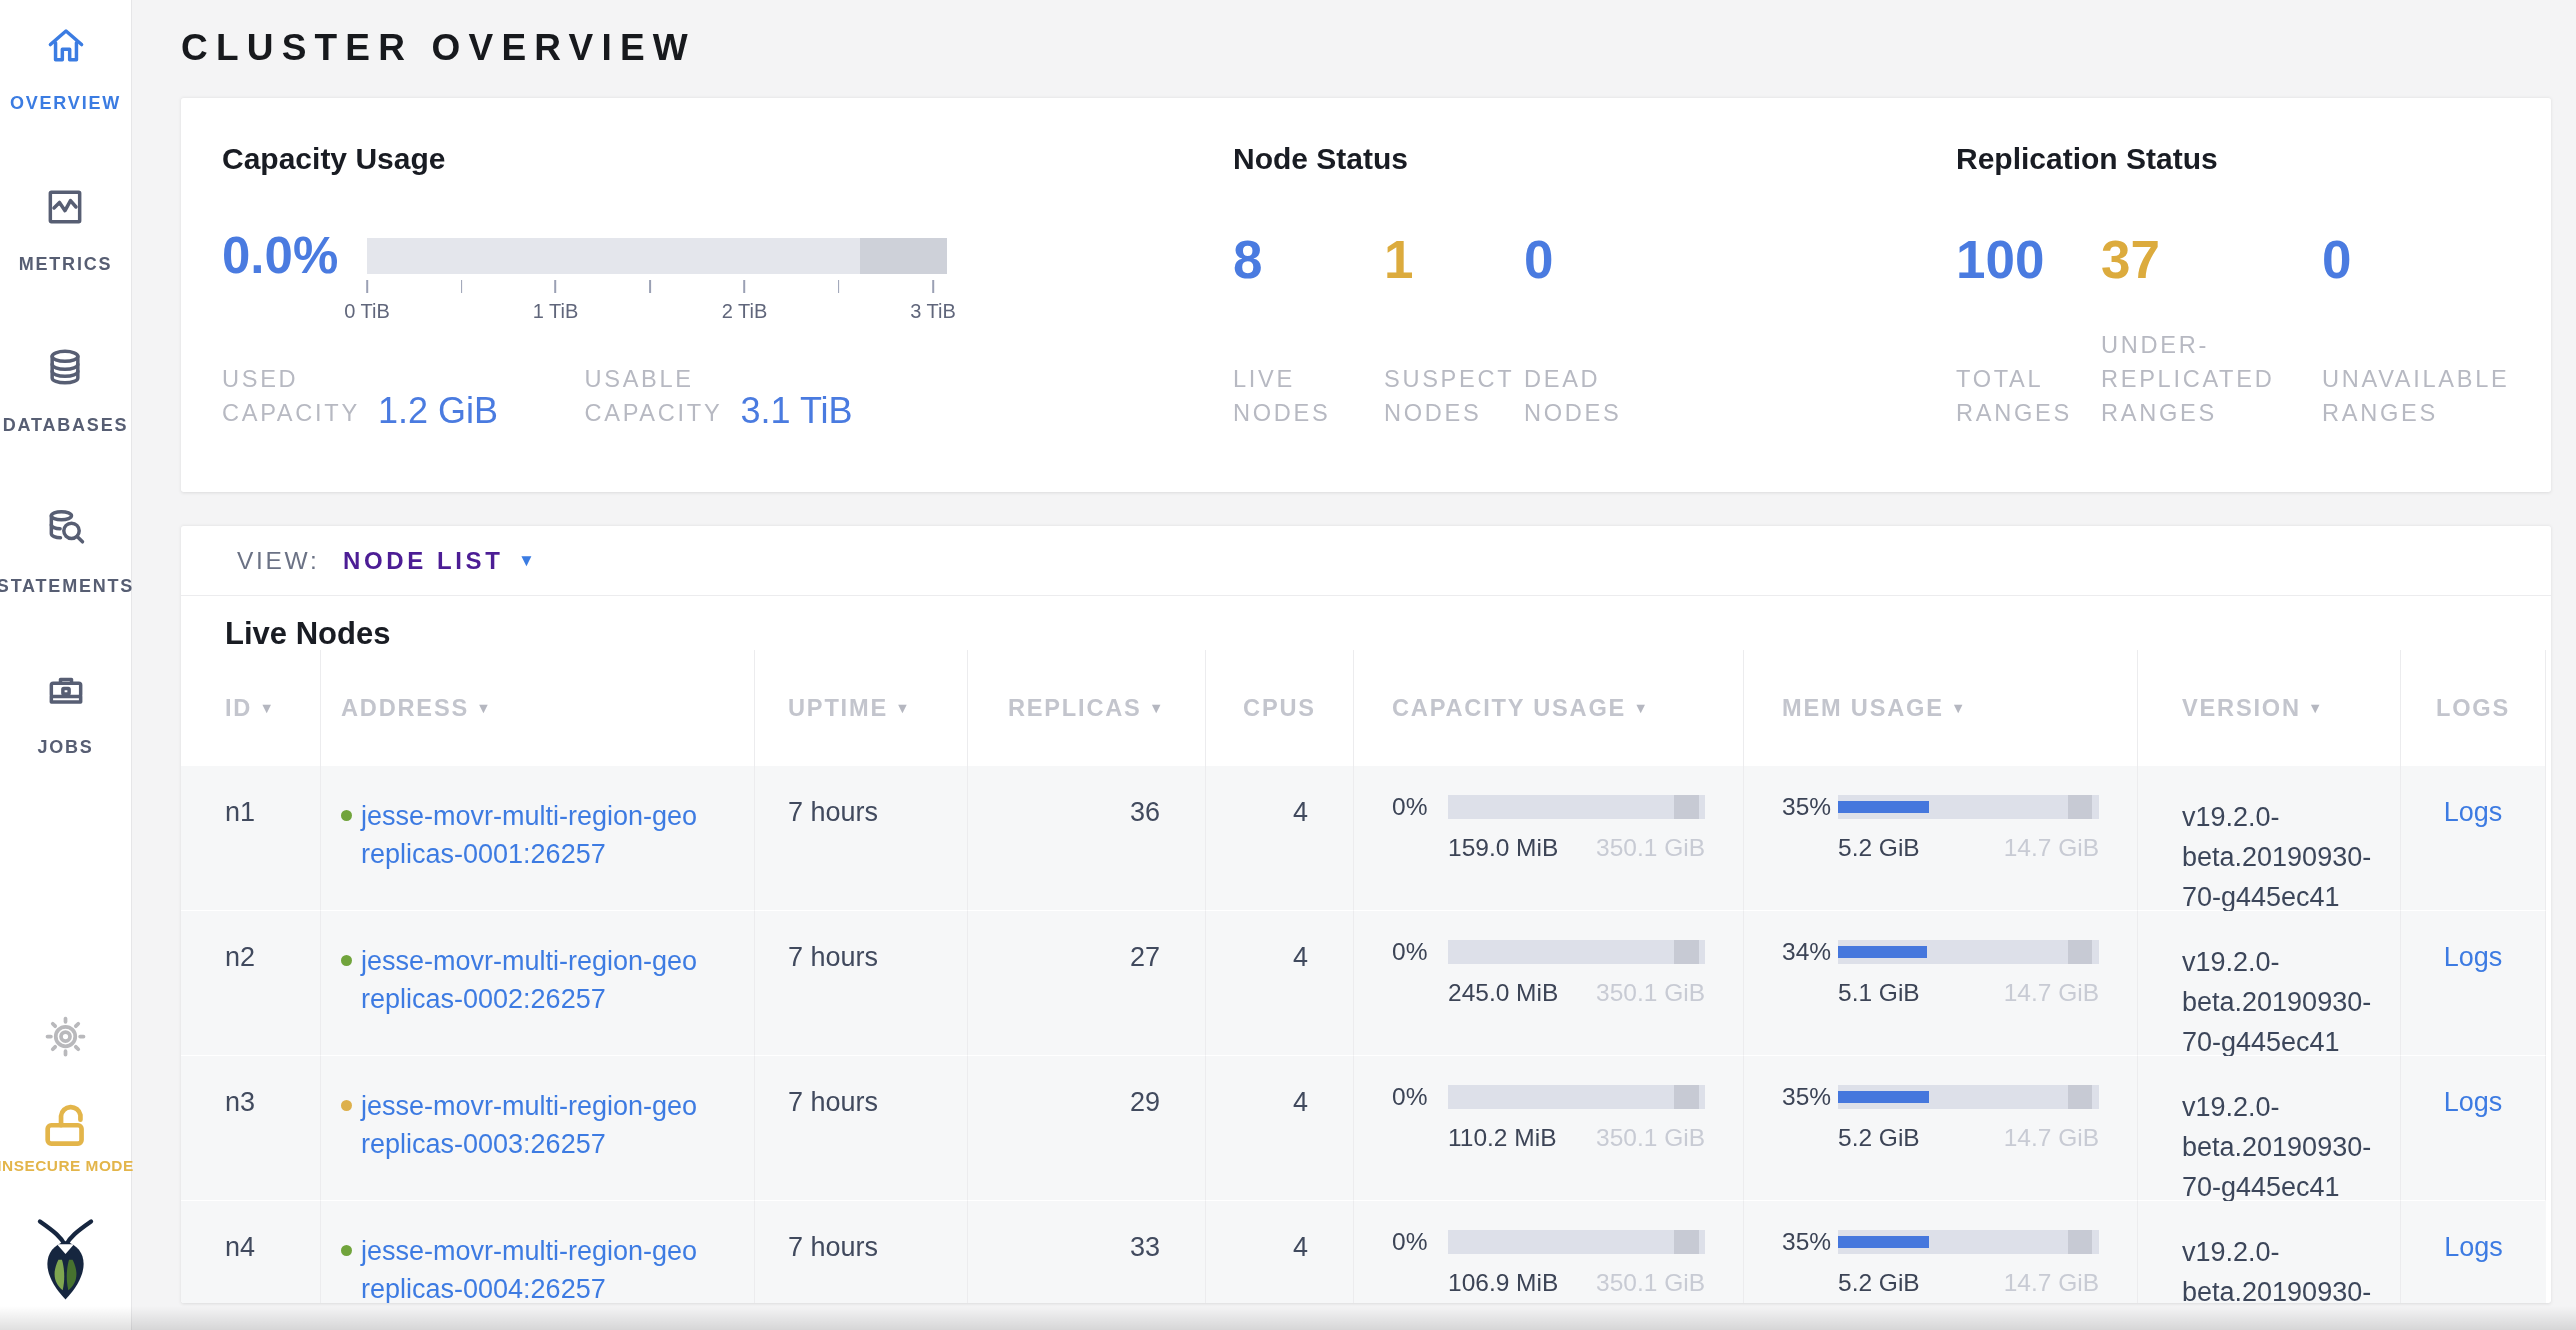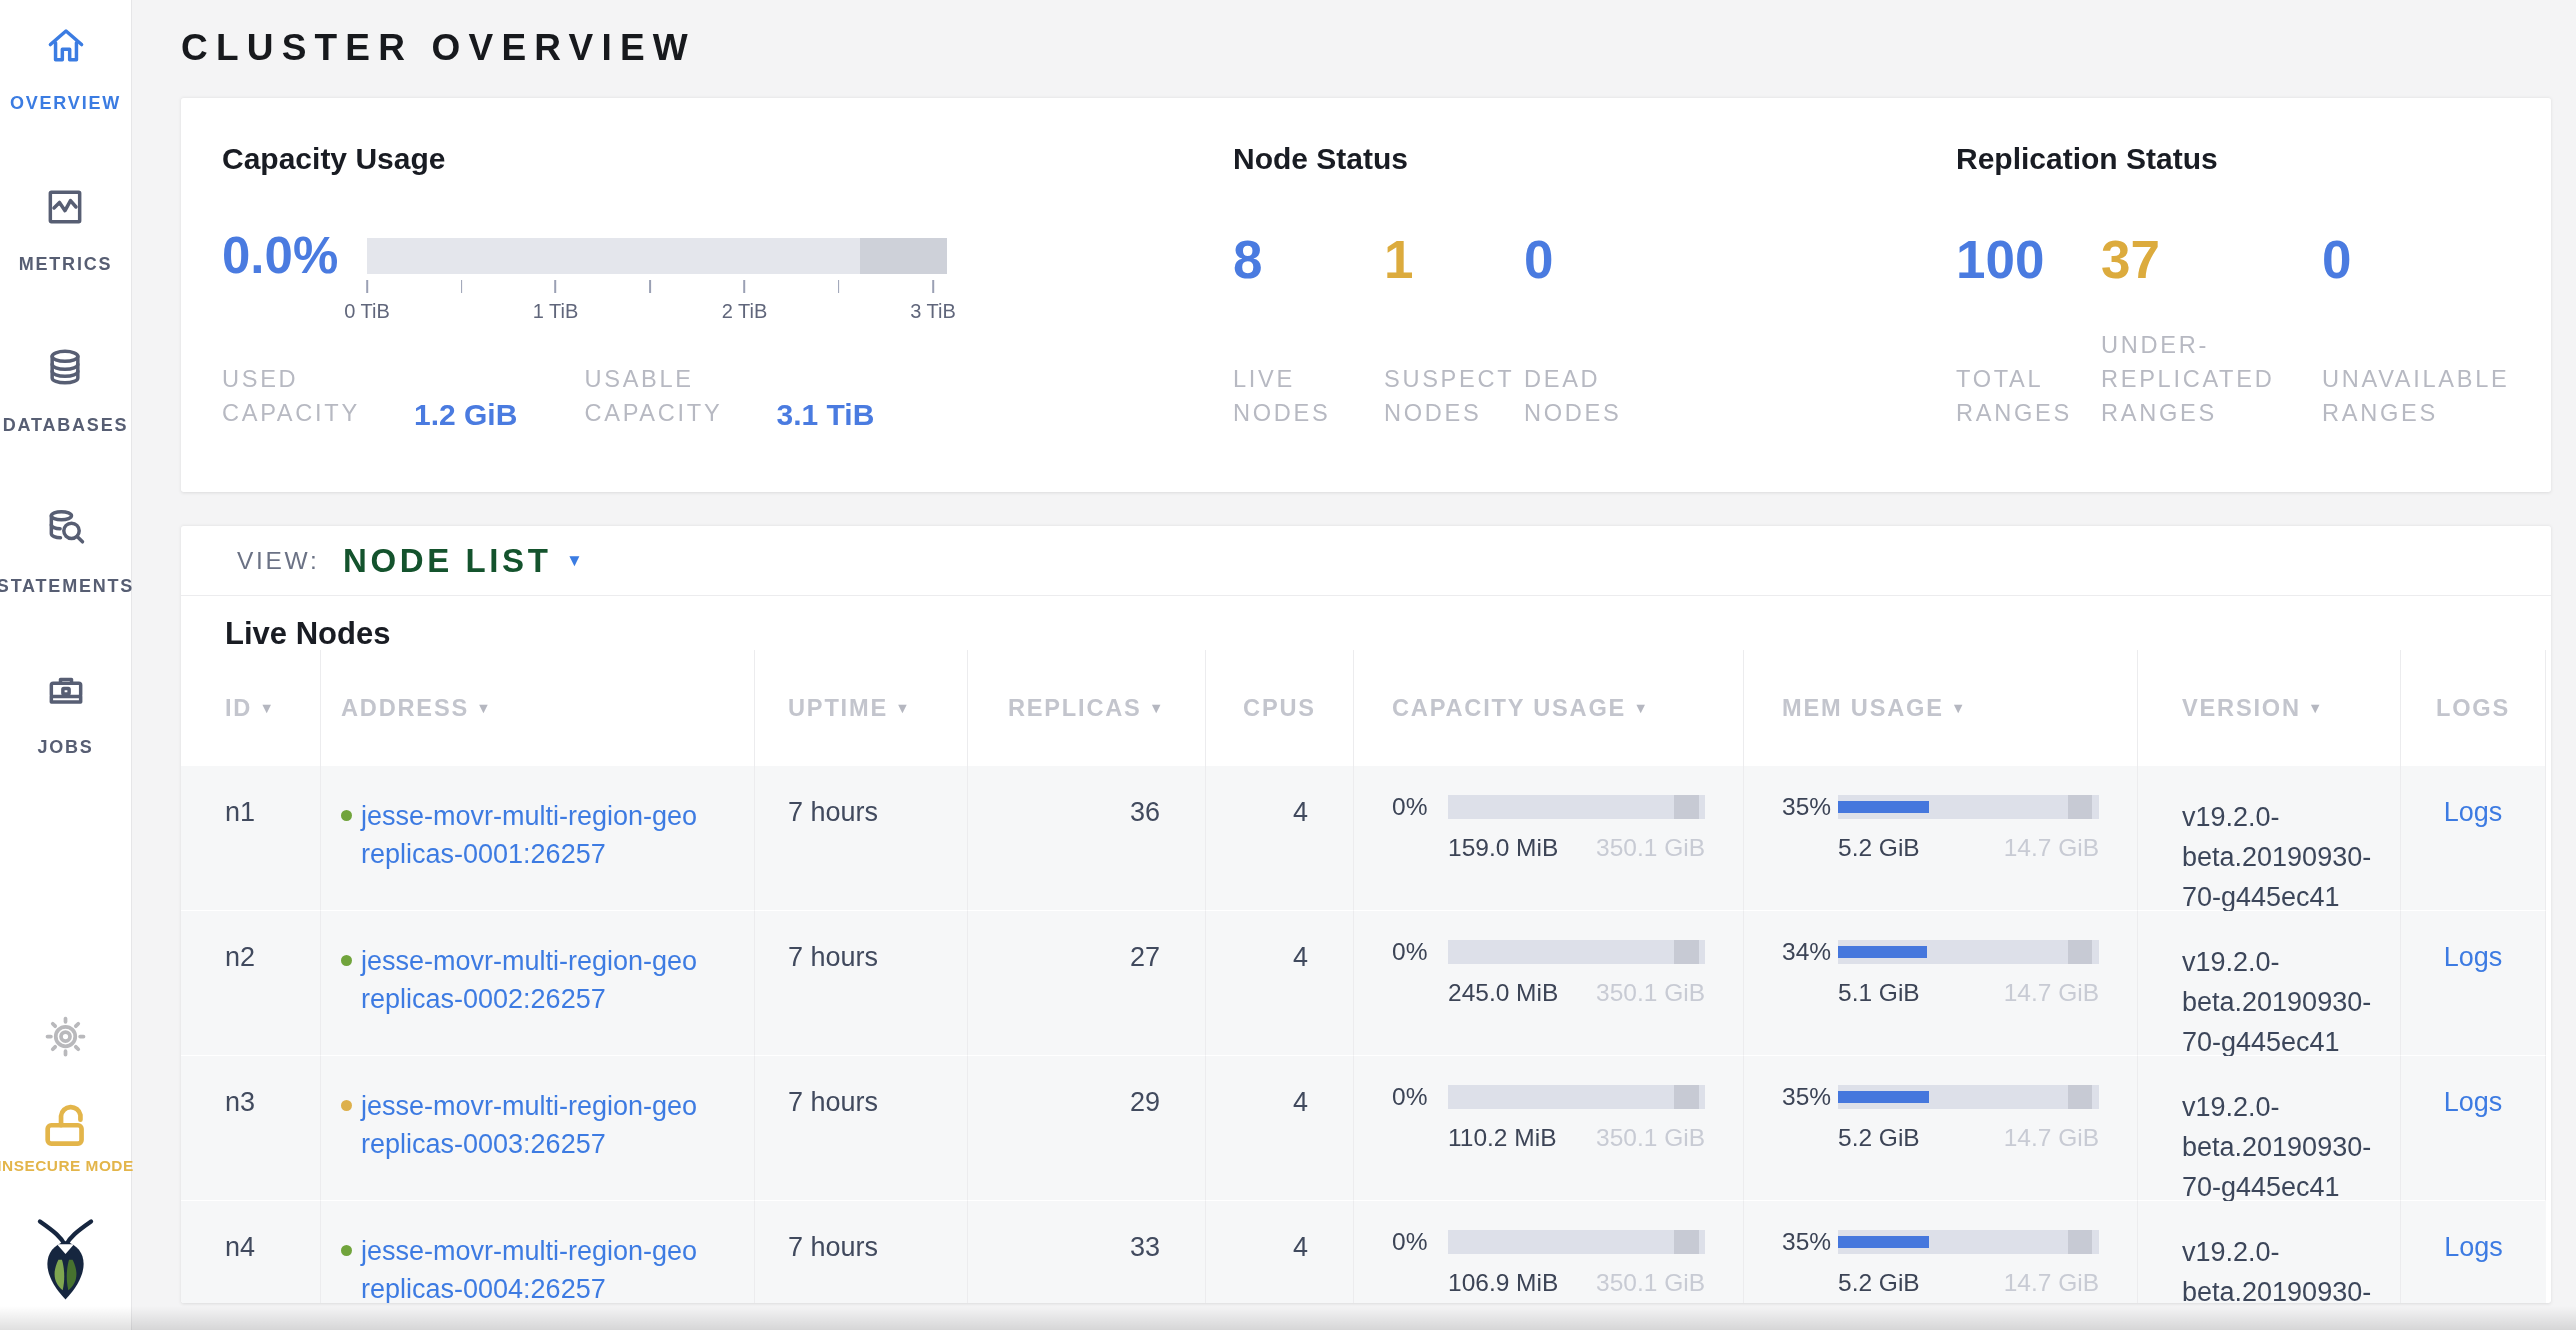--- a/index.html
+++ b/index.html
@@ -50,32 +50,32 @@
   .gauge-pct { font-size:51px; font-weight:700; color:#4a7be0; width:145px; flex-shrink:0; }
   .gauge { flex:1; height:36px; background:#e4e6ec; position:relative; }
   .gauge-dark { position:absolute; top:0; height:100%; background:#ced1d9; }
   .ticks { position:absolute; left:0; right:0; top:42px; height:54px; }
   .tick { position:absolute; top:0; transform:translateX(-50%); display:flex; flex-direction:column; align-items:center; }
   .tick i { display:block; width:1.8px; height:13.6px; background:#9aa0b4; }
   .tick span { margin-top:7.3px; font-size:20px; color:#60667b; white-space:nowrap; }
   .capstats { margin-top:auto; display:flex; }
   .capstat { width:363px; display:flex; align-items:flex-end; }
   .capstat .cs-label { width:156px; font-size:23.6px; letter-spacing:2.7px; line-height:34px; color:#b7b9c2; }
-  .capstat .cs-value { font-size:30px; font-weight:700; color:#4a7be0; margin-bottom:-1.8px; white-space:nowrap;margin-left:36px; }
+  .capstat .cs-value { font-size:36px; font-weight:400; color:#4a7be0; margin-bottom:-1.8px; white-space:nowrap; }
   .stats-row { height:204px; margin-top:50px; display:flex; }
   .stat { display:flex; flex-direction:column; }
   .stat .st-value { font-size:53px; font-weight:700; line-height:68px; }
   .stat .st-label { margin-top:auto; font-size:23.6px; letter-spacing:2.7px; line-height:34px; color:#b7b9c2; }
   .c-blue { color:#4a7be0; } .c-yellow { color:#dcab3d; }
   
   .table-card { margin-top:34px; height:777px; overflow:hidden; }
   .view-bar { height:70px; display:flex; align-items:center; padding:0 56px; border-bottom:1.8px solid #ececee; }
   .view-label { font-size:24.5px; letter-spacing:2.7px; color:#6b7285; }
   .view-dd { display:flex; align-items:center; margin-left:23.6px; cursor:pointer; }
-  .view-selected { font-size:33px; font-weight:700; letter-spacing:3.6px; color:#14532d; }
+  .view-selected { font-size:24px; font-weight:700; letter-spacing:3.6px; color:#4c1d95; }
   .view-caret { font-size:17px; color:#3b7ce2; margin-left:14.5px; }
   .tbl-title { font-size:31px; font-weight:700; color:#191c23; padding:20px 0 0 44px; height:54px; }
   .grid { display:grid; grid-template-columns:140px 434px 213px 238px 148px 390px 394px 263px 145px; }
   .hcell {
     height:116px; display:flex; align-items:center;
     font-size:23.6px; font-weight:700; letter-spacing:1.8px; color:#c3c5cd;
     border-right:0.9px solid #ececee; background:#fff;
   }
   .hcell:last-child { border-right:none; }
   .hcell .arrow { font-size:14.5px; color:#b5b7c0; margin-left:7.3px; }

